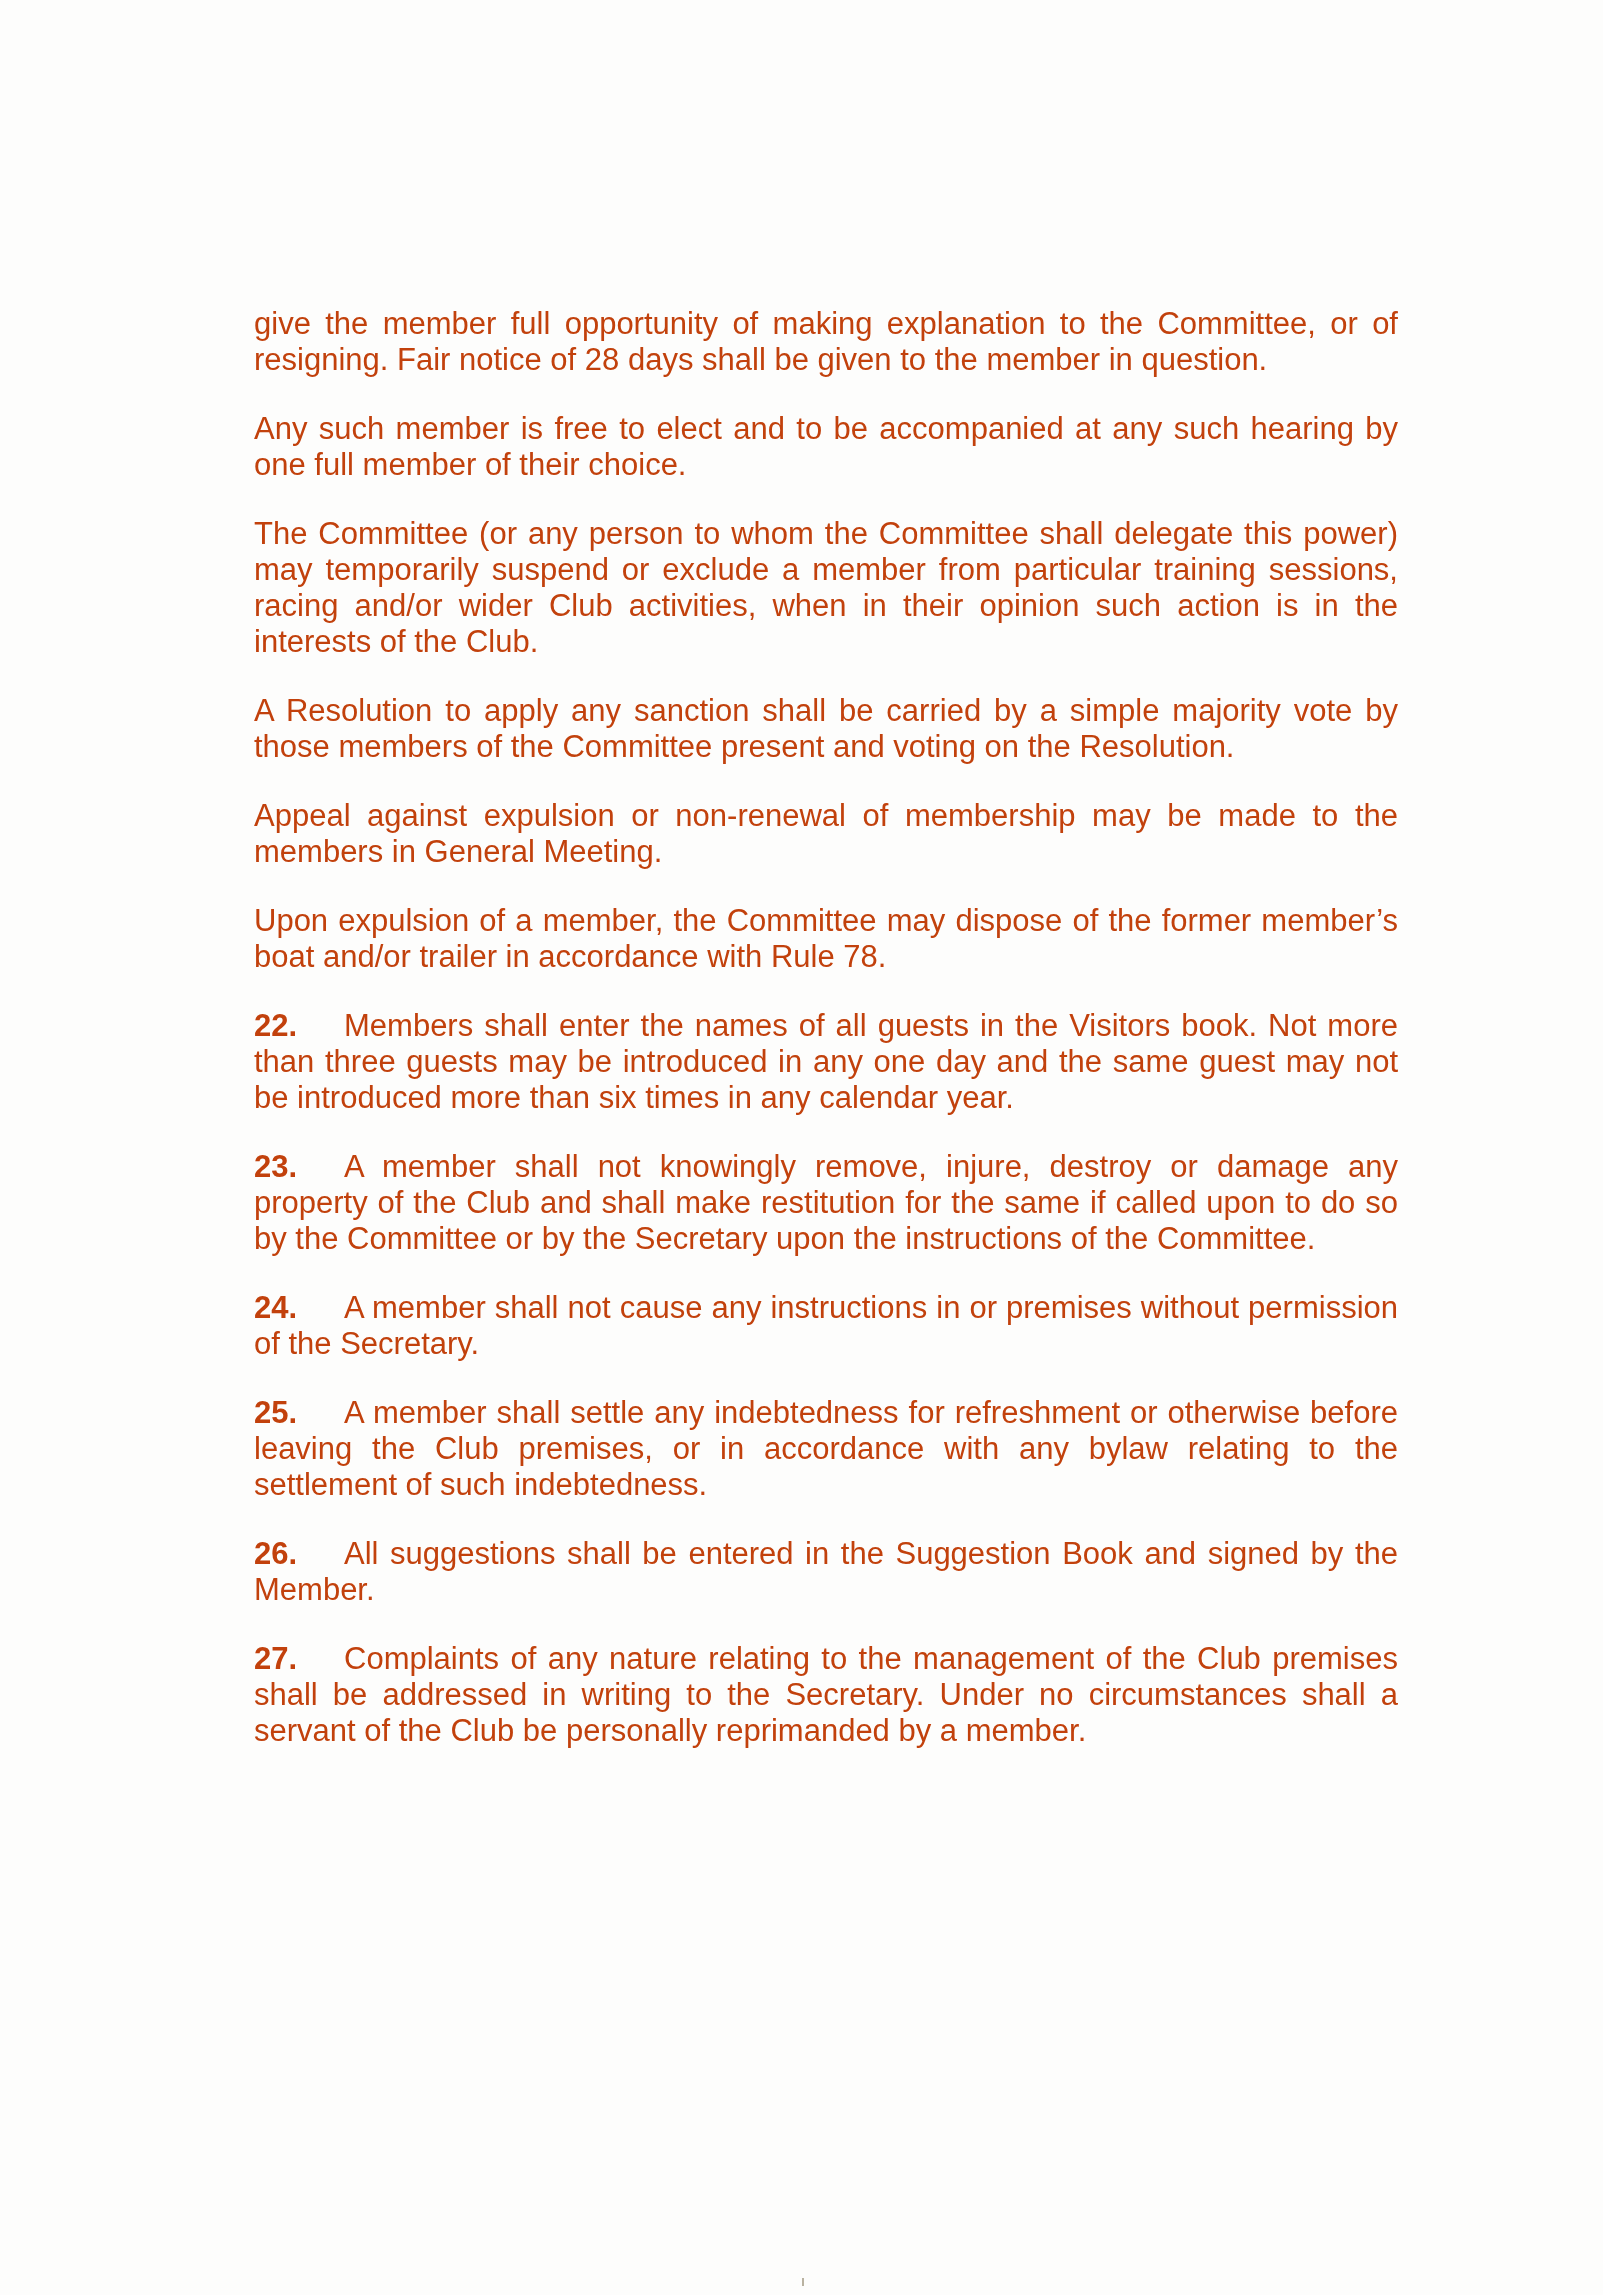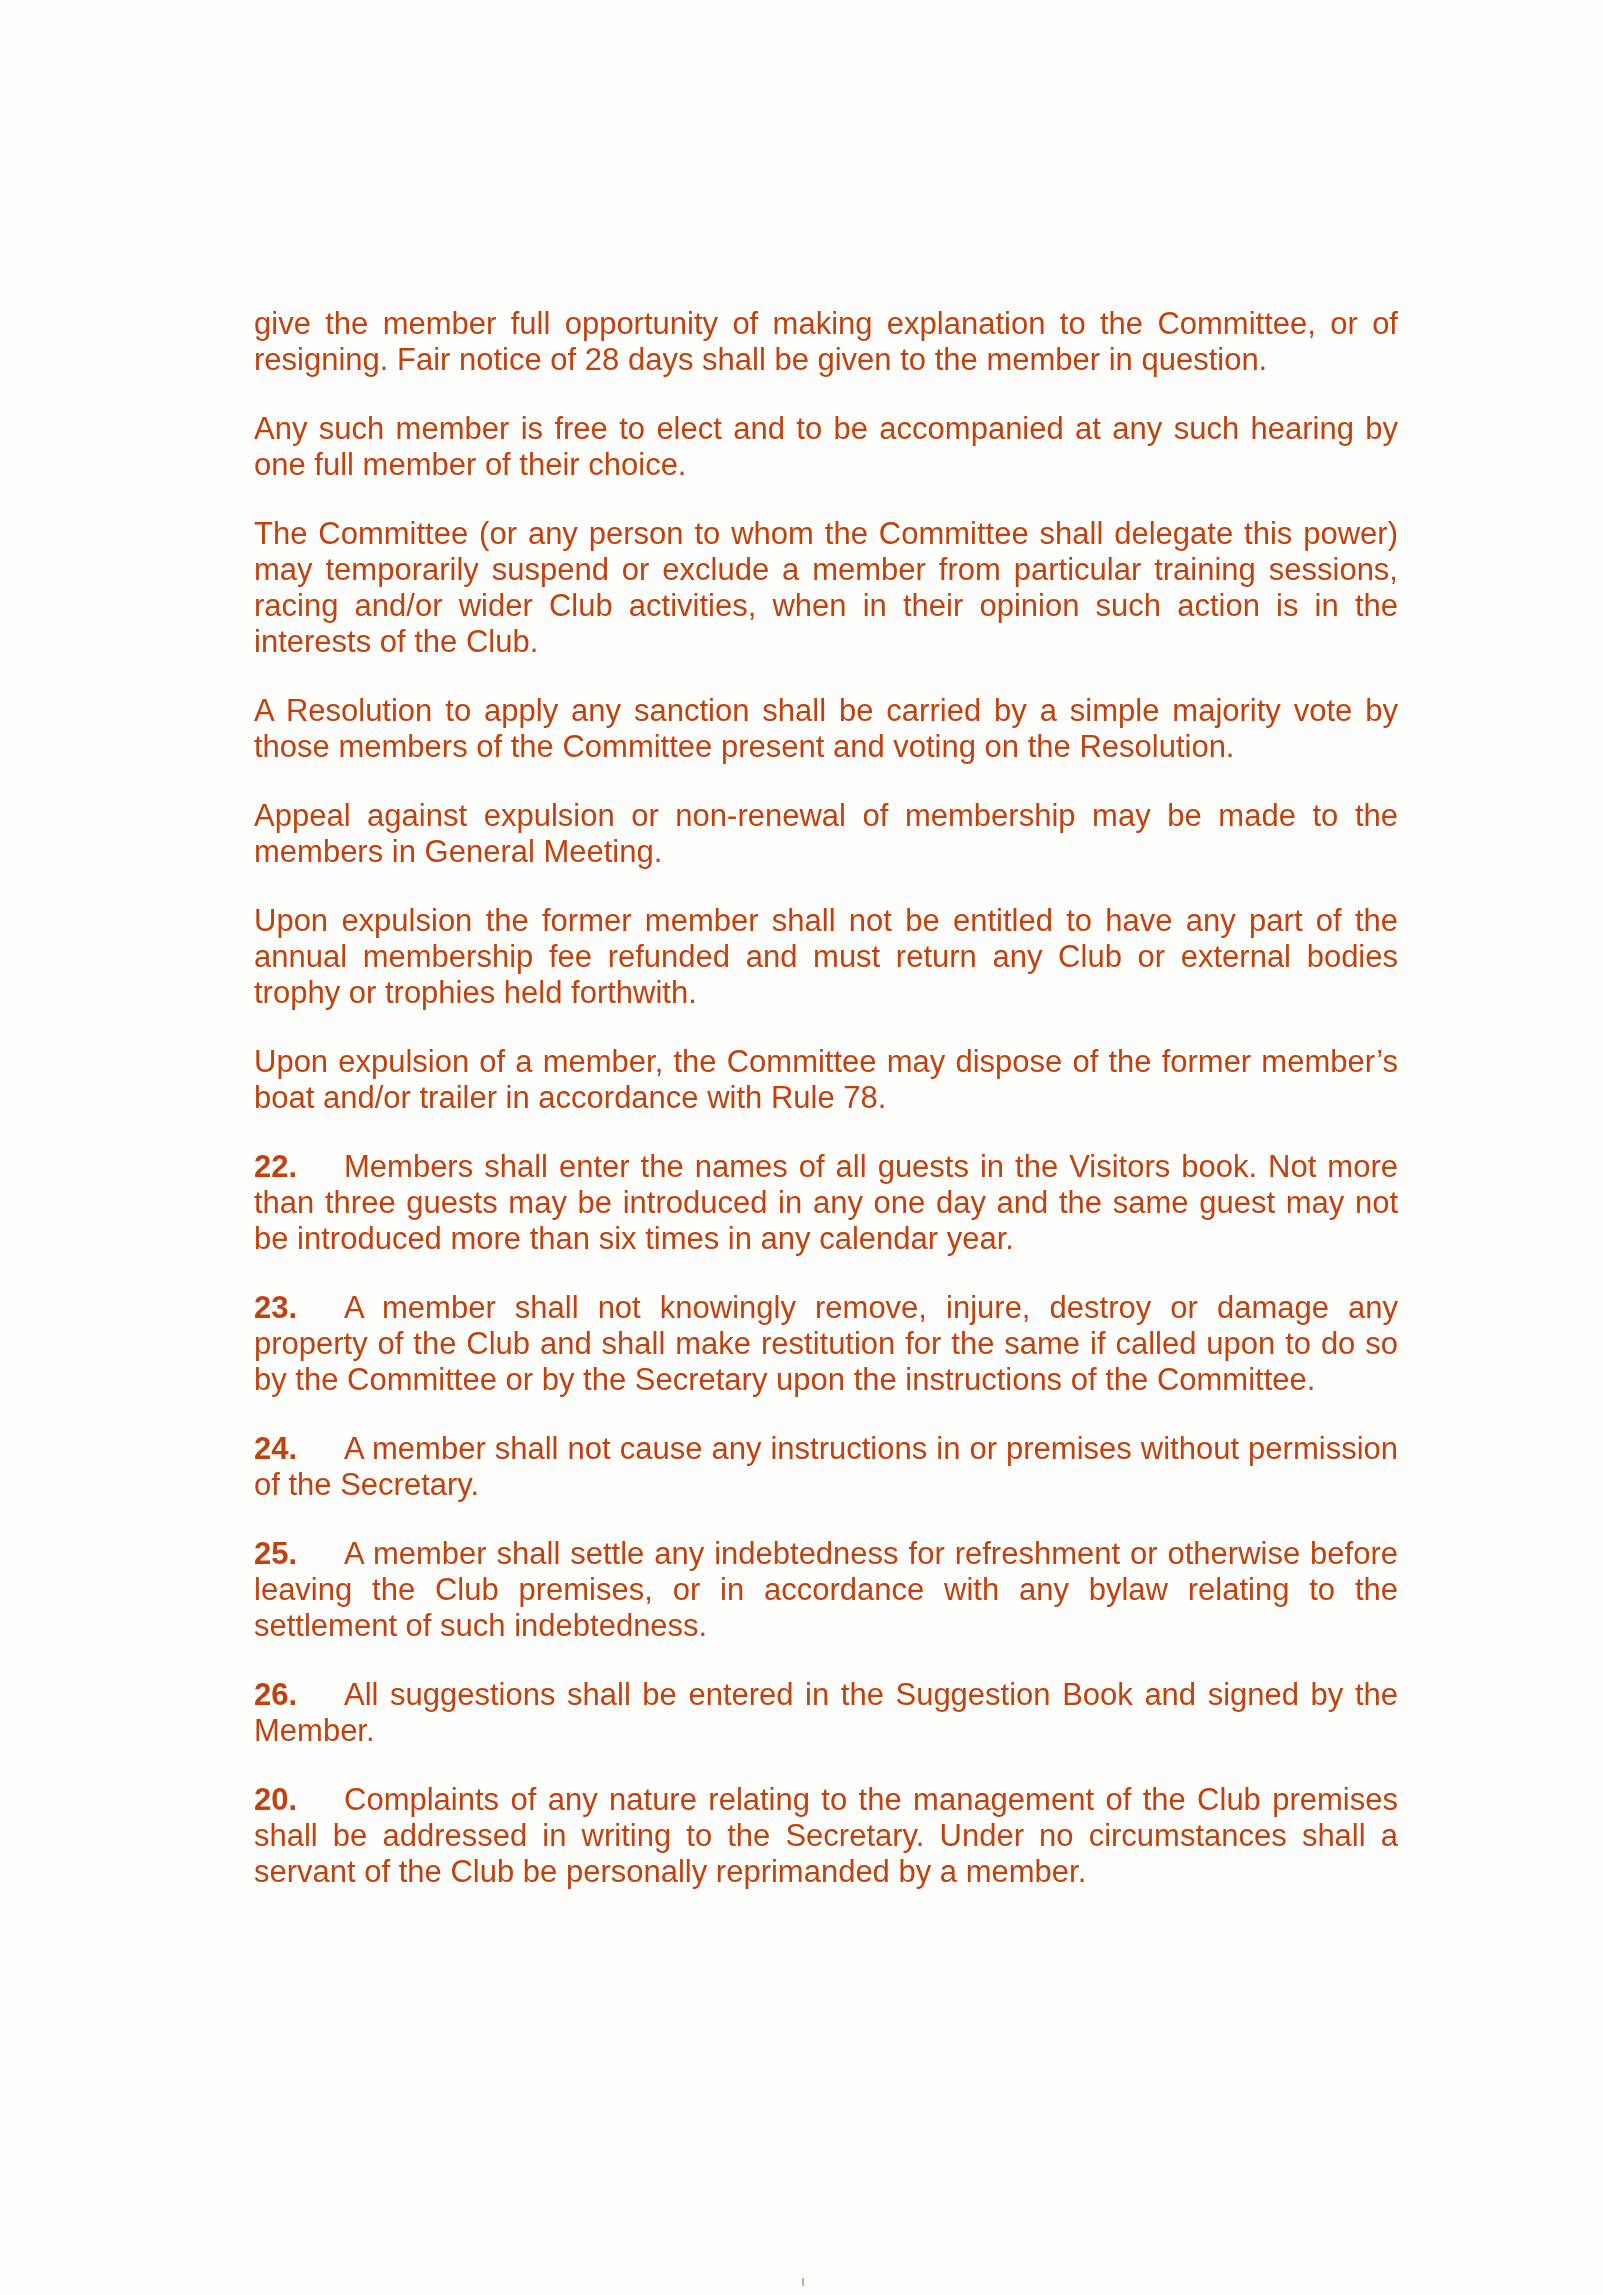--- a/index.html
+++ b/index.html
@@ -41,24 +41,23 @@
 </style>
 </head>
 <body>
 
 <div class="page">
   <p class="para"><span>give the member full opportunity of making explanation to the Committee, or of resigning. Fair notice of 28 days shall be given to the member in question.</span></p>
   <p class="para"><span>Any such member is free to elect and to be accompanied at any such hearing by one full member of their choice.</span></p>
   <p class="para"><span>The Committee (or any person to whom the Committee shall delegate this power) may temporarily suspend or exclude a member from particular training sessions, racing and/or wider Club activities, when in their opinion such action is in the interests of the Club.</span></p>
   <p class="para"><span>A Resolution to apply any sanction shall be carried by a simple majority vote by those members of the Committee present and voting on the Resolution.</span></p>
   <p class="para"><span>Appeal against expulsion or non-renewal of membership may be made to the members in General Meeting.</span></p>
-  <p class="para"><span>Upon expulsion the former member shall not be entitled to have any part of the annual membership fee refunded and must return any Club or external bodies trophy or trophies held forthwith.</span></p>
   <p class="para"><span>Upon expulsion of a member, the Committee may dispose of the former member’s boat and/or trailer in accordance with Rule 78.</span></p>
   <p class="para"><span class="rule-num">22.</span><span>Members shall enter the names of all guests in the Visitors book. Not more than three guests may be introduced in any one day and the same guest may not be introduced more than six times in any calendar year.</span></p>
   <p class="para"><span class="rule-num">23.</span><span>A member shall not knowingly remove, injure, destroy or damage any property of the Club and shall make restitution for the same if called upon to do so by the Committee or by the Secretary upon the instructions of the Committee.</span></p>
   <p class="para"><span class="rule-num">24.</span><span>A member shall not cause any instructions in or premises without permission of the Secretary.</span></p>
   <p class="para"><span class="rule-num">25.</span><span>A member shall settle any indebtedness for refreshment or otherwise before leaving the Club premises, or in accordance with any bylaw relating to the settlement of such indebtedness.</span></p>
   <p class="para"><span class="rule-num">26.</span><span>All suggestions shall be entered in the Suggestion Book and signed by the Member.</span></p>
-  <p class="para"><span class="rule-num">20.</span><span>Complaints of any nature relating to the management of the Club premises shall be addressed in writing to the Secretary. Under no circumstances shall a servant of the Club be personally reprimanded by a member.</span></p>
+  <p class="para"><span class="rule-num">27.</span><span>Complaints of any nature relating to the management of the Club premises shall be addressed in writing to the Secretary. Under no circumstances shall a servant of the Club be personally reprimanded by a member.</span></p>
 </div>
 
 <div class="speck" style="left:802px; top:2278px; height:8.4px;"></div>
 
 
 </body></html>

